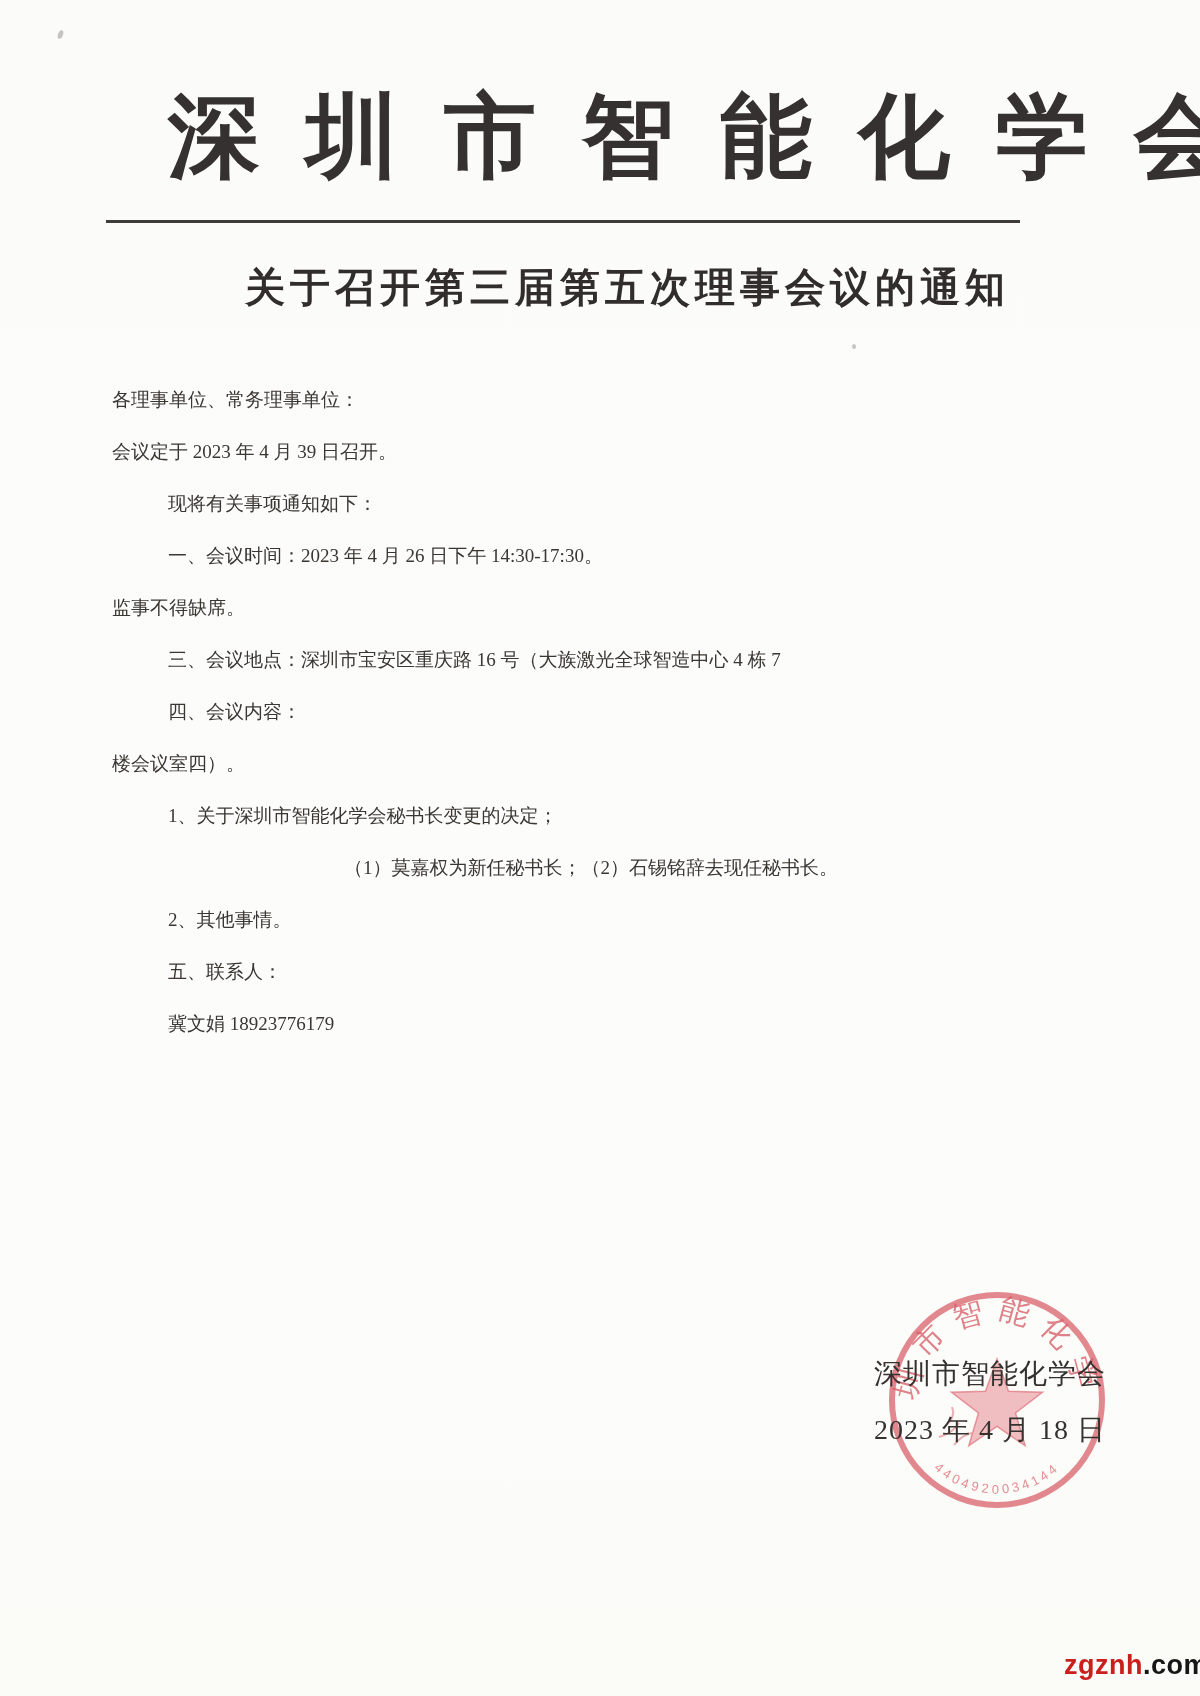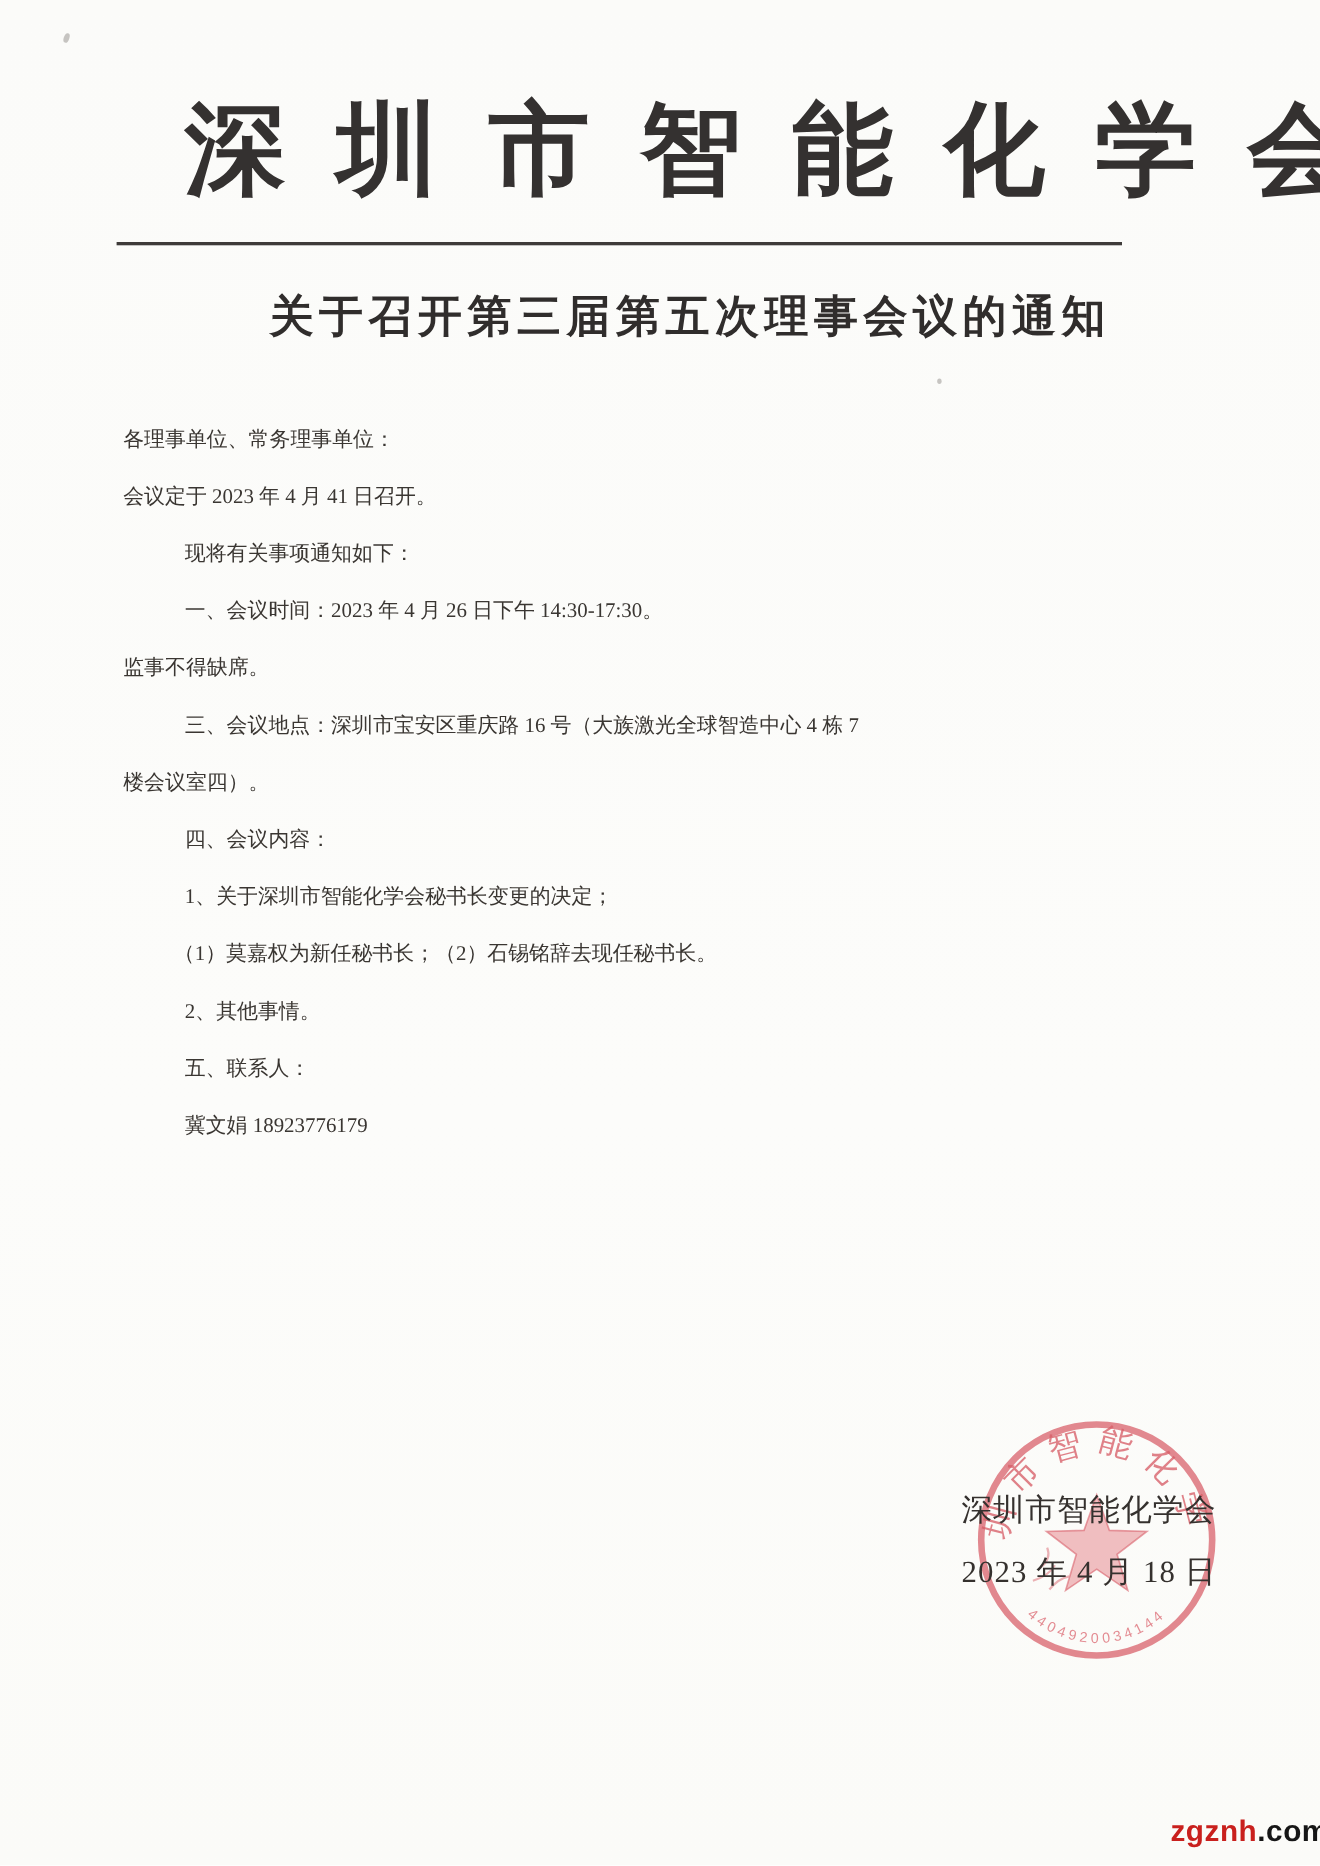--- a/index.html
+++ b/index.html
@@ -30,21 +30,21 @@
     font-family:"Liberation Sans","DejaVu Sans",sans-serif;
     font-weight:700; font-size:40px; letter-spacing:5px;
     color:#302d2c;
   }
   .body-text {
     position:absolute; top:374px; left:112px; width:912px;
     font-size:19px; color:#3a3632;
   }
   .line { height:52px; line-height:52px; white-space:nowrap; }
   .ind   { padding-left:56px; }
-  .ind-p { padding-left:46px; }
+  .ind-p { padding-left:46px;text-align:center; }
   .seal {
     position:absolute; left:884px; top:1287px; width:226px; height:226px;
     opacity:0.92;
   }
   .signature {
     position:absolute; top:1346px; left:780px; width:420px;
     text-align:center; font-size:28px; color:#35312e;
   }
   .signature .sig-line { height:56px; line-height:56px; white-space:nowrap; letter-spacing:1px; }
   .watermark {
@@ -64,27 +64,27 @@
 <div class="page">
 
   <div class="letterhead">深圳市智能化学会</div>
 
   <div class="rule"></div>
 
   <div class="notice-title">关于召开第三届第五次理事会议的通知</div>
 
   <div class="body-text">
     <div class="line">各理事单位、常务理事单位：</div>
-    <div class="line">会议定于 2023 年 4 月 41 日召开。</div>
+    <div class="line">会议定于 2023 年 4 月 39 日召开。</div>
     <div class="line ind">现将有关事项通知如下：</div>
     <div class="line ind">一、会议时间：2023 年 4 月 26 日下午 14:30-17:30。</div>
     <div class="line">监事不得缺席。</div>
     <div class="line ind">三、会议地点：深圳市宝安区重庆路 16 号（大族激光全球智造中心 4 栋 7</div>
+    <div class="line ind">四、会议内容：</div>
     <div class="line">楼会议室四）。</div>
-    <div class="line ind">四、会议内容：</div>
     <div class="line ind">1、关于深圳市智能化学会秘书长变更的决定；</div>
     <div class="line ind-p">（1）莫嘉权为新任秘书长；（2）石锡铭辞去现任秘书长。</div>
     <div class="line ind">2、其他事情。</div>
     <div class="line ind">五、联系人：</div>
     <div class="line ind">冀文娟  18923776179</div>
   </div>
 
   <svg class="seal" viewBox="0 0 226 226" xmlns="http://www.w3.org/2000/svg">
     <g fill="none">
       <circle cx="113" cy="113" r="105" stroke="rgba(214,84,95,0.75)" stroke-width="6"></circle>

